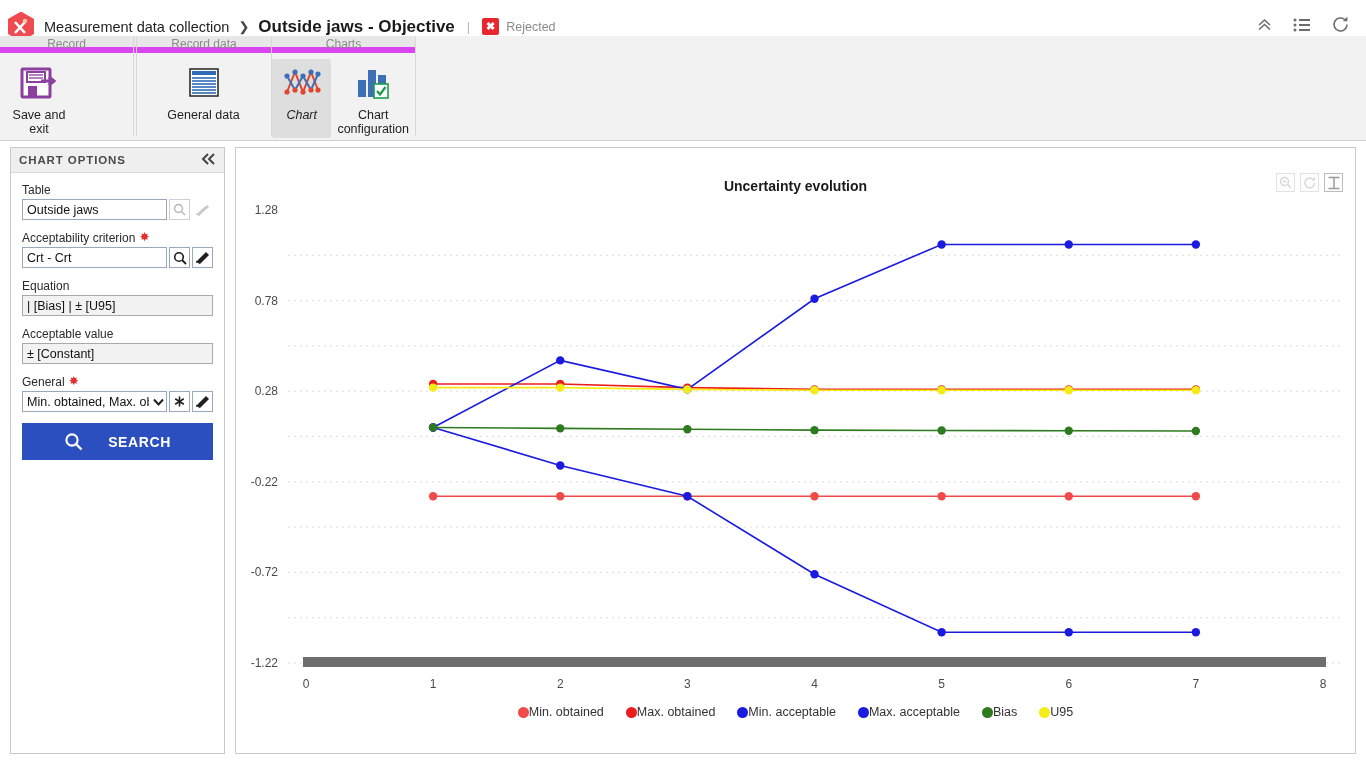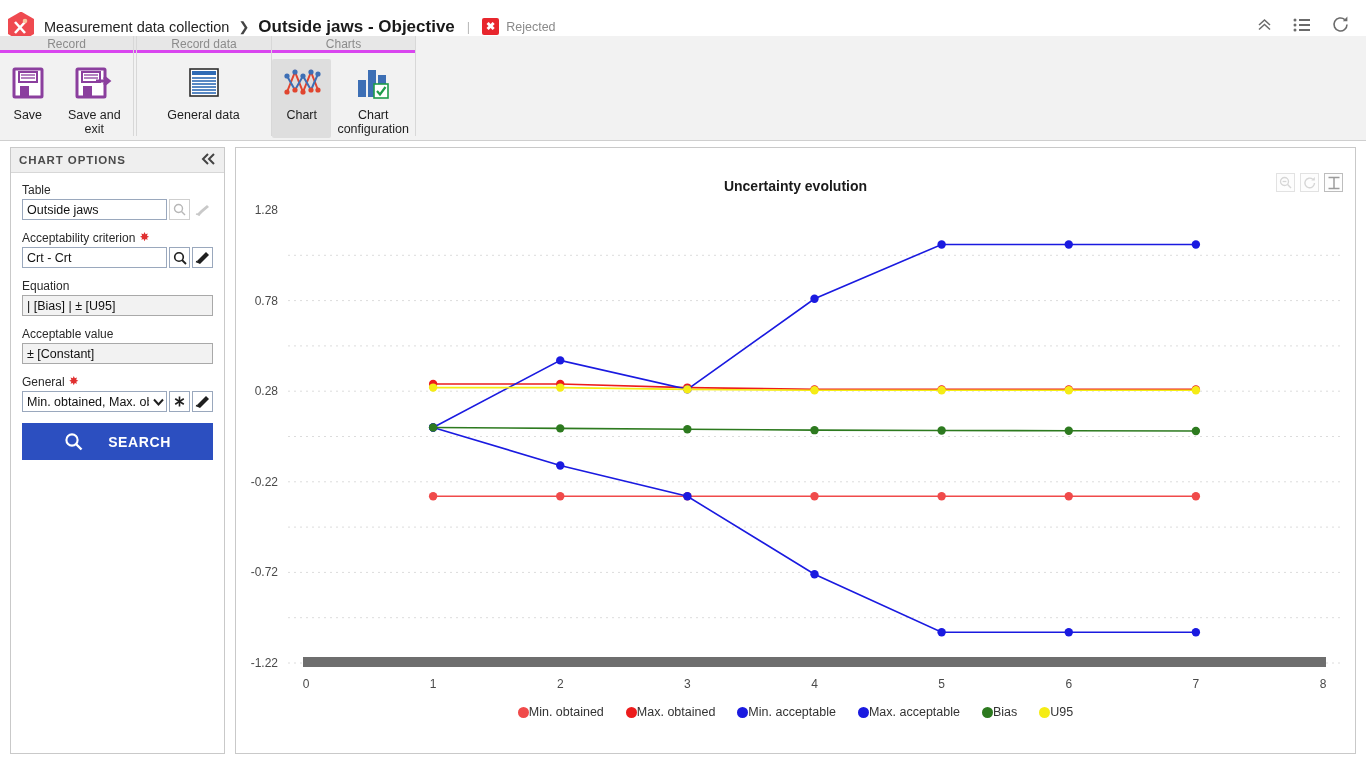--- a/index.html
+++ b/index.html
@@ -64,42 +64,42 @@
   }
   .ribbon-groups { display: flex; height: 105px; }
   .rgroup {
     display: flex; flex-direction: column;
     border-right: 1px solid #d8d8d8;
     height: 100px;
   }
   .rgroup-title {
     height: 17px; line-height: 17px; text-align: center;
     font-size: 12px; color: #8b8b8b; background: #e7e7e7;
-    border-bottom: 3px solid #d946ef;
+    border-bottom: 6px solid #d946ef;
   }
   .rgroup.g1 { width: 134px; }
   .rgroup.g2 { width: 80px; }
   .rgroup.g3 { width: 135px; }
   .rgroup.g4 { width: 136px; }
   .rgroup.g5 { flex: 1; border-right: none; }
   .rgroup.g5 .rgroup-title { background: #f2f2f2; border-bottom-color: #f2f2f2;}
   .rgroup-body { display: flex; padding-top: 6px; }
   .rbtn {
     display: flex; flex-direction: column; align-items: center;
     justify-content: flex-start;
     padding: 3px 6px 2px 6px; cursor: pointer;
     font-size: 12.5px; color: #1e1e1e; text-align: center;
     line-height: 13.5px; border-radius: 2px;
   }
   .rbtn .lbl { margin-top: 5px; }
   .rbtn.active { background: #dedede; }
   .rbtn.w1 { width: 56px; }
   .rbtn.w2 { width: 78px; }
   .rbtn.w3 { width: 80px; }
-  .rbtn.w4 { width: 72px; }
+  .rbtn.w4 { width: 72px; font-style: italic; }
   .rbtn.w5 { width: 84px; }
   .ricon { height: 42px; display: flex; align-items: center; justify-content: center; }
 
   
   .panel {
     position: absolute; top: 147px; left: 10px;
     width: 215px; height: 607px;
     background: #ffffff;
     border: 1px solid #c9c9c9;
   }
@@ -224,32 +224,20 @@
     </span>
   </div>
 </div>
 
 <div class="ribbon">
   <div class="ribbon-groups">
 
     <div class="rgroup g1">
       <div class="rgroup-title">Record</div>
       <div class="rgroup-body">
-        <div class="rbtn w1">
-          <span class="ricon">
-            <svg width="34" height="34" viewBox="0 0 34 34">
-              <rect x="3" y="3" width="28" height="28" rx="1" fill="#ffffff" stroke="#8b3f9e" stroke-width="3"></rect>
-              <rect x="8" y="6" width="18" height="10" fill="#ffffff" stroke="#8b3f9e" stroke-width="2"></rect>
-              <line x1="10" y1="9" x2="24" y2="9" stroke="#8b3f9e" stroke-width="1.3"></line>
-              <line x1="10" y1="12" x2="24" y2="12" stroke="#8b3f9e" stroke-width="1.3"></line>
-              <rect x="9" y="20" width="9" height="11" fill="#8b3f9e"></rect>
-            </svg>
-          </span>
-          <span class="lbl">Save</span>
-        </div>
         <div class="rbtn w2">
           <span class="ricon">
             <svg width="40" height="34" viewBox="0 0 40 34">
               <rect x="3" y="3" width="28" height="28" rx="1" fill="#ffffff" stroke="#8b3f9e" stroke-width="3"></rect>
               <rect x="8" y="6" width="18" height="10" fill="#ffffff" stroke="#8b3f9e" stroke-width="2"></rect>
               <line x1="10" y1="9" x2="24" y2="9" stroke="#8b3f9e" stroke-width="1.3"></line>
               <line x1="10" y1="12" x2="24" y2="12" stroke="#8b3f9e" stroke-width="1.3"></line>
               <rect x="9" y="20" width="9" height="11" fill="#8b3f9e"></rect>
               <path d="M22 15 L34 15 M30 11 L35 15 L30 19" stroke="#8b3f9e" stroke-width="3" fill="none"></path>
             </svg>

